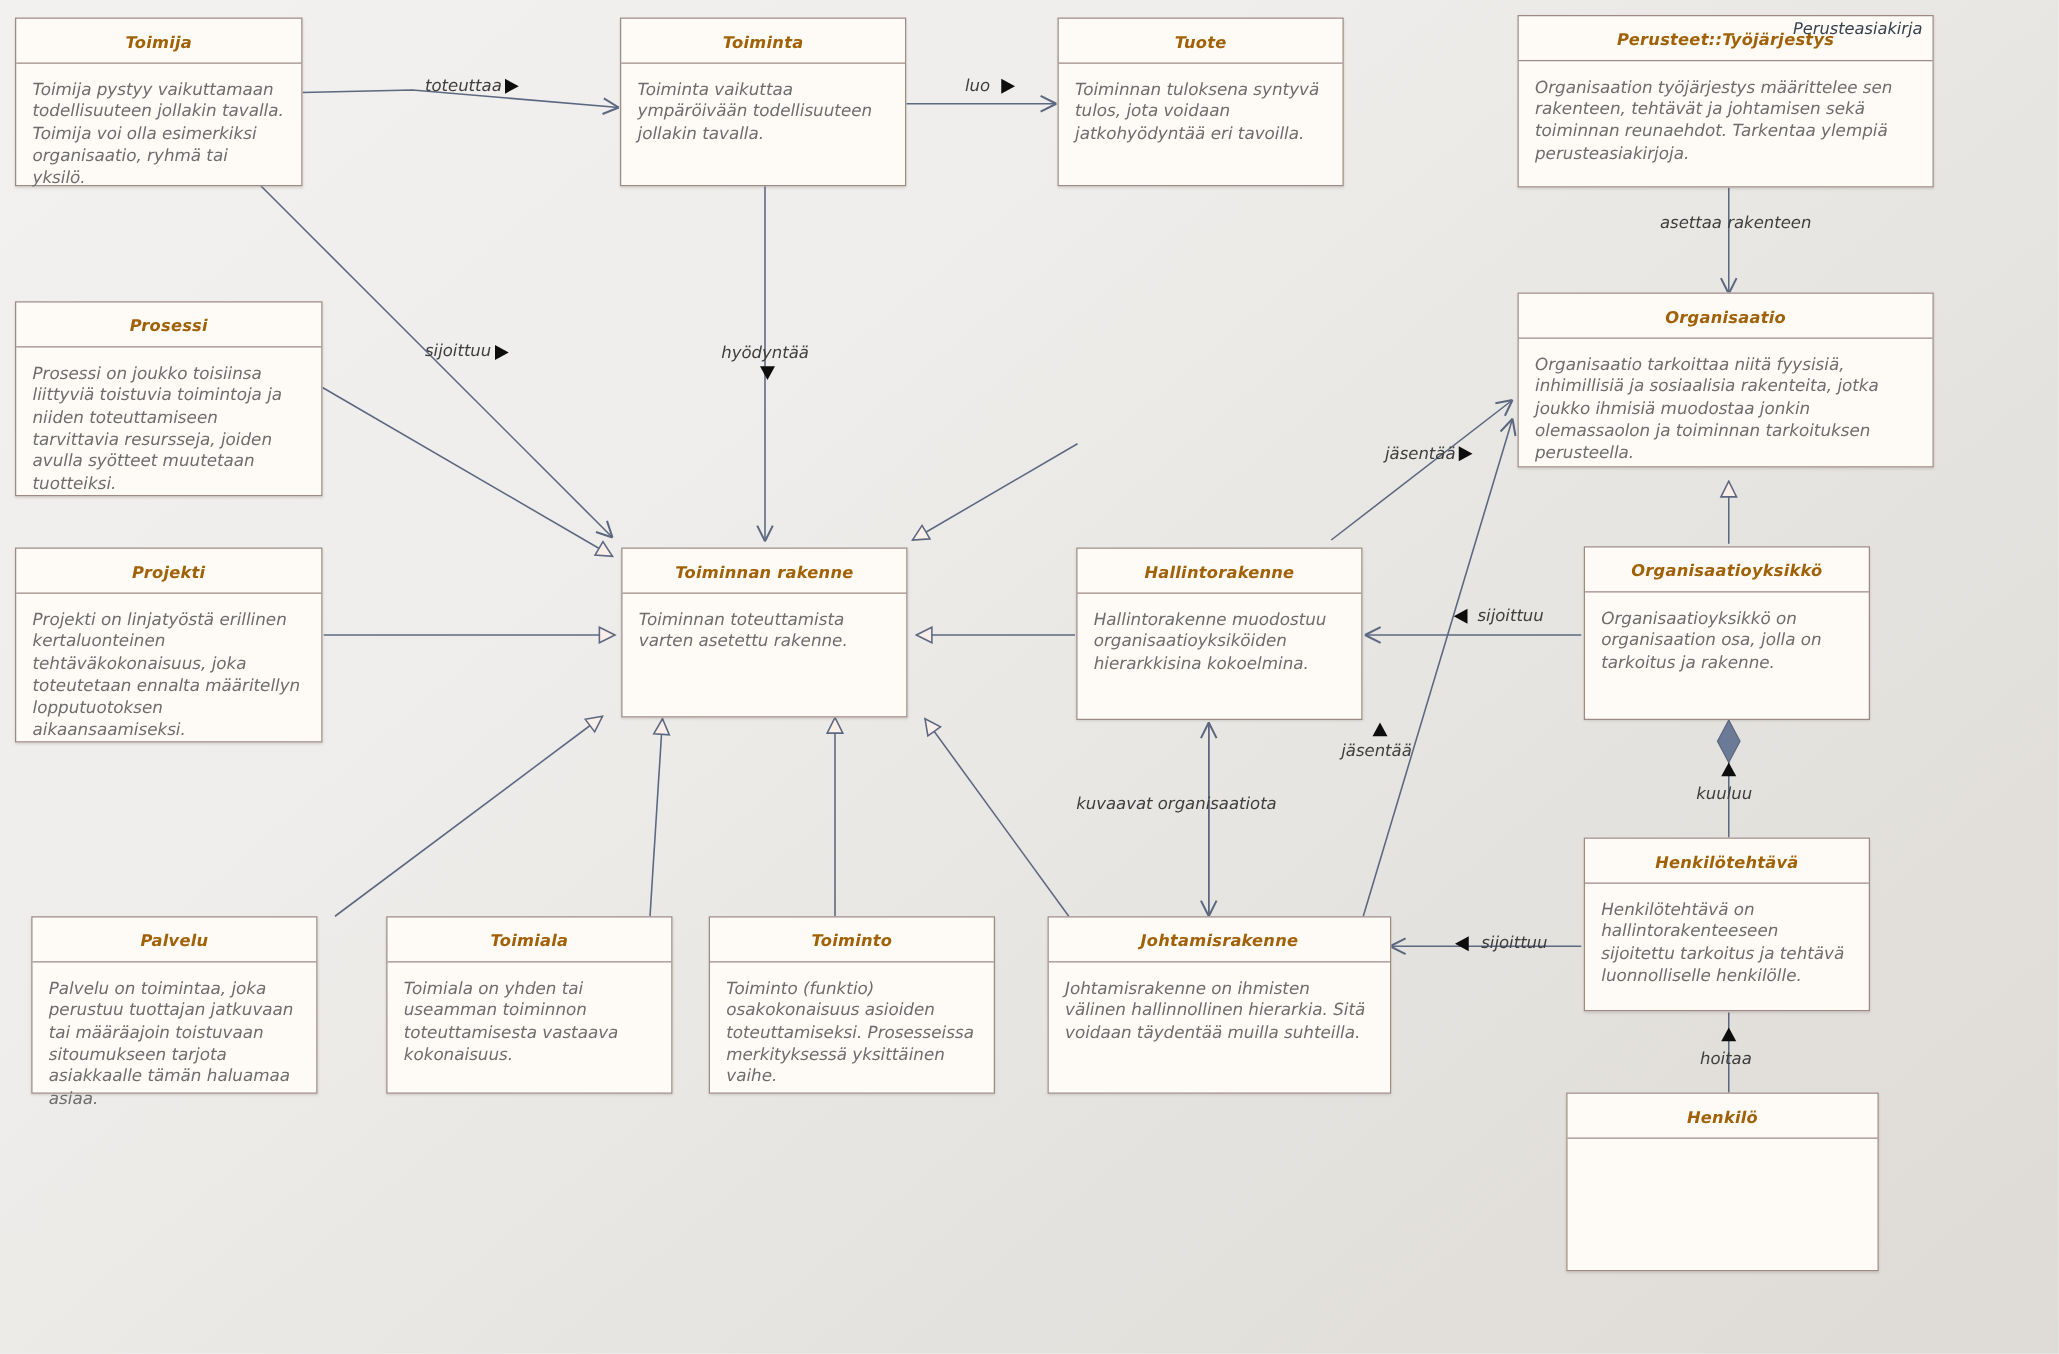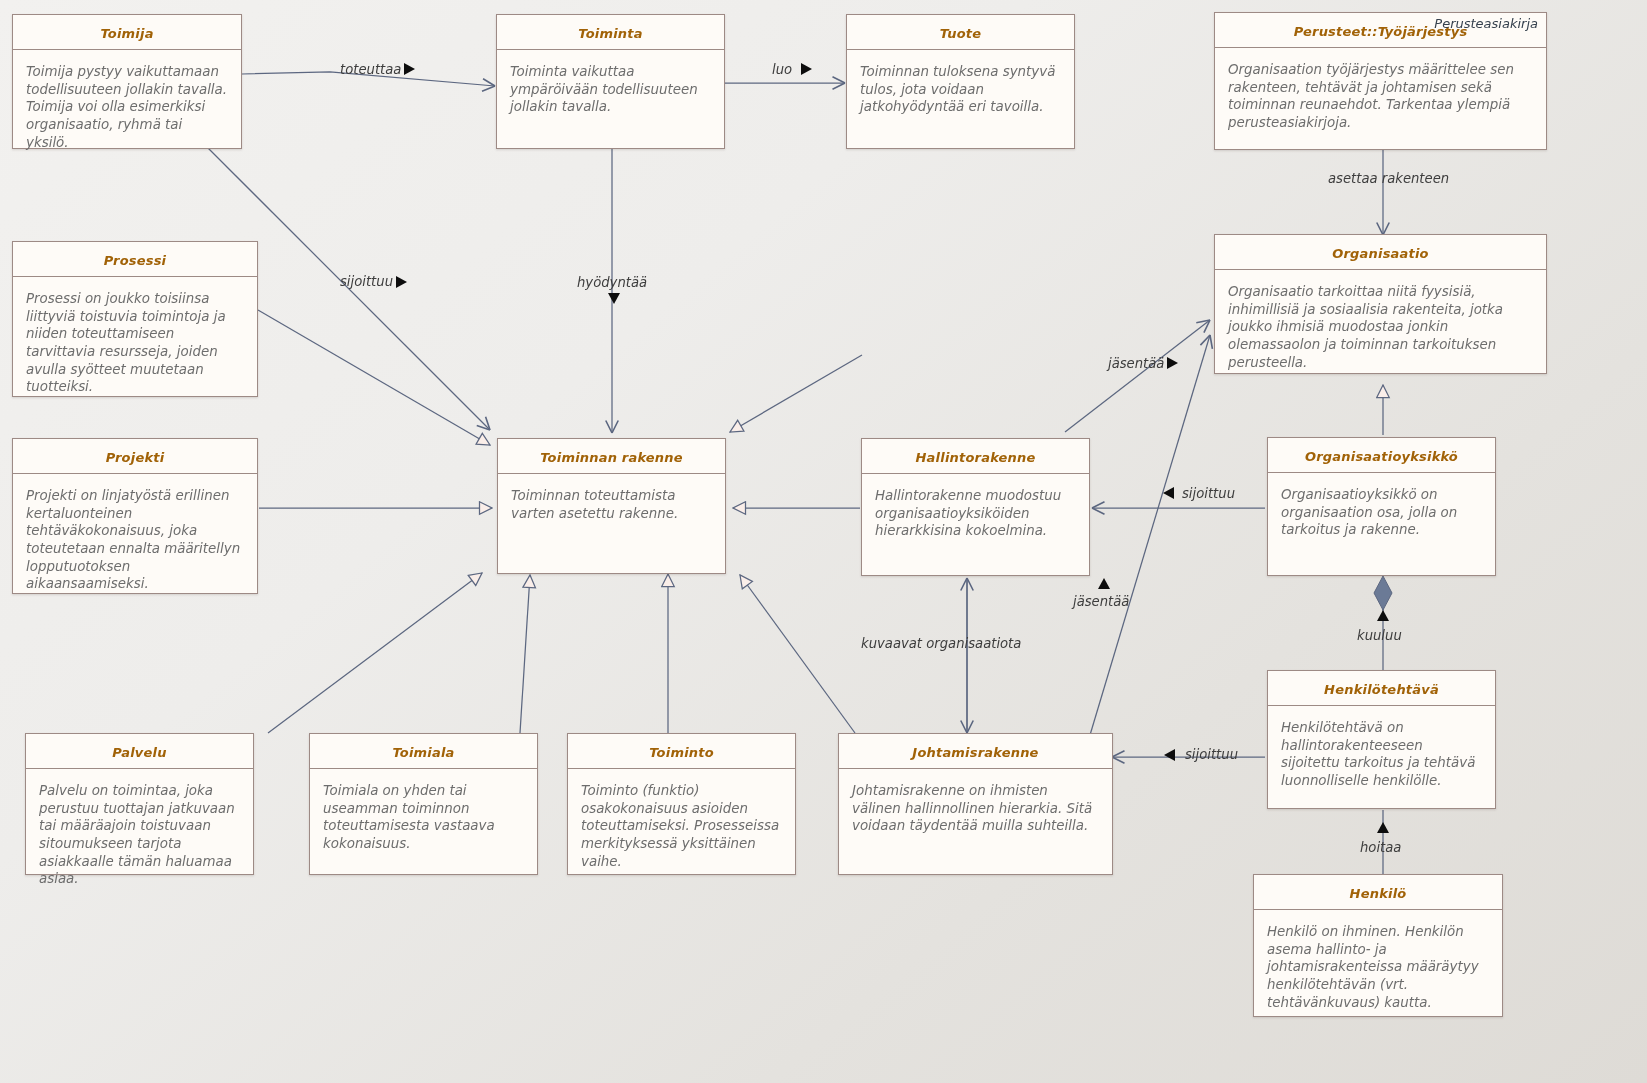--- a/index.html
+++ b/index.html
@@ -235,21 +235,20 @@
     <div class="uml-head">
       <span class="uml-title">Johtamisrakenne</span>
     </div>
     <div class="uml-body">Johtamisrakenne on ihmisten välinen hallinnollinen hierarkia. Sitä voidaan täydentää muilla suhteilla.</div>
   </div>
 
   <div class="uml-class" style="left:1253px;top:874px;width:250px;height:143px;">
     <div class="uml-head">
       <span class="uml-title">Henkilö</span>
     </div>
-    <div class="uml-body">Henkilö on ihminen. Henkilön asema hallinto- ja johtamisrakenteissa määräytyy henkilötehtävän (vrt. tehtävänkuvaus) kautta.</div>
   </div>
 
   <div class="edge-label" style="left:340px;top:62px;">toteuttaa</div>
   <div class="tri tri-r" style="left:404px;top:63px;"></div>
 
   <div class="edge-label" style="left:772px;top:62px;">luo</div>
   <div class="tri tri-r" style="left:801px;top:63px;"></div>
 
   <div class="edge-label" style="left:1328px;top:171px;">asettaa rakenteen</div>
 

